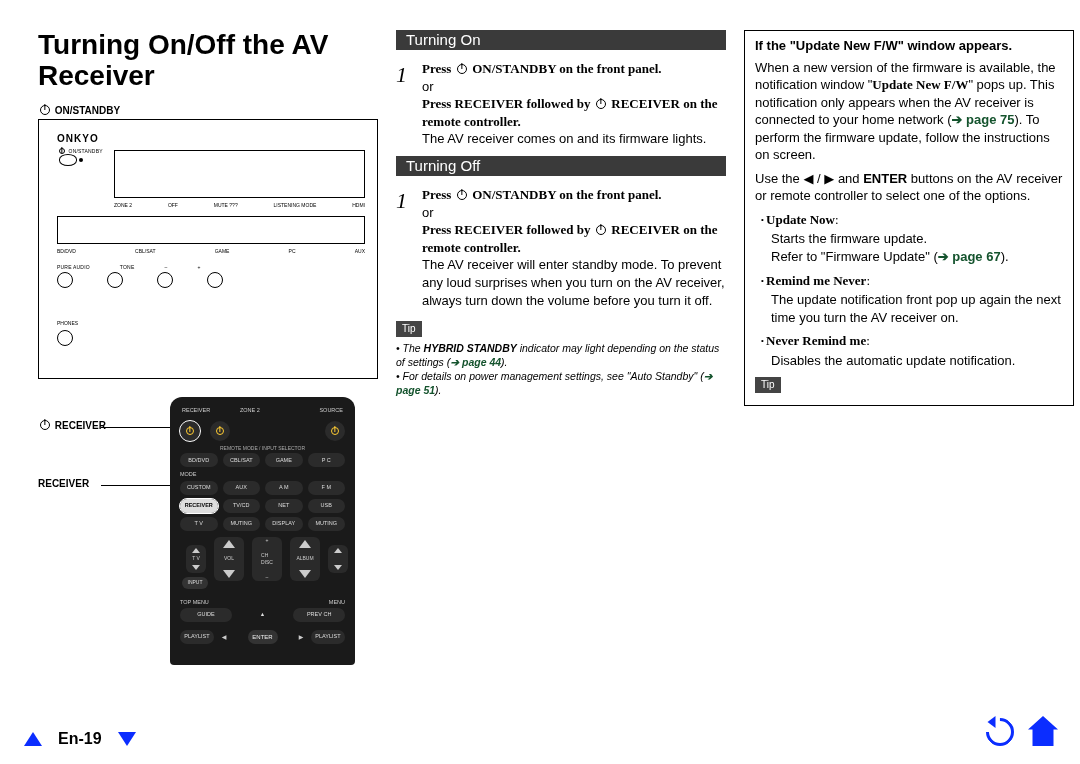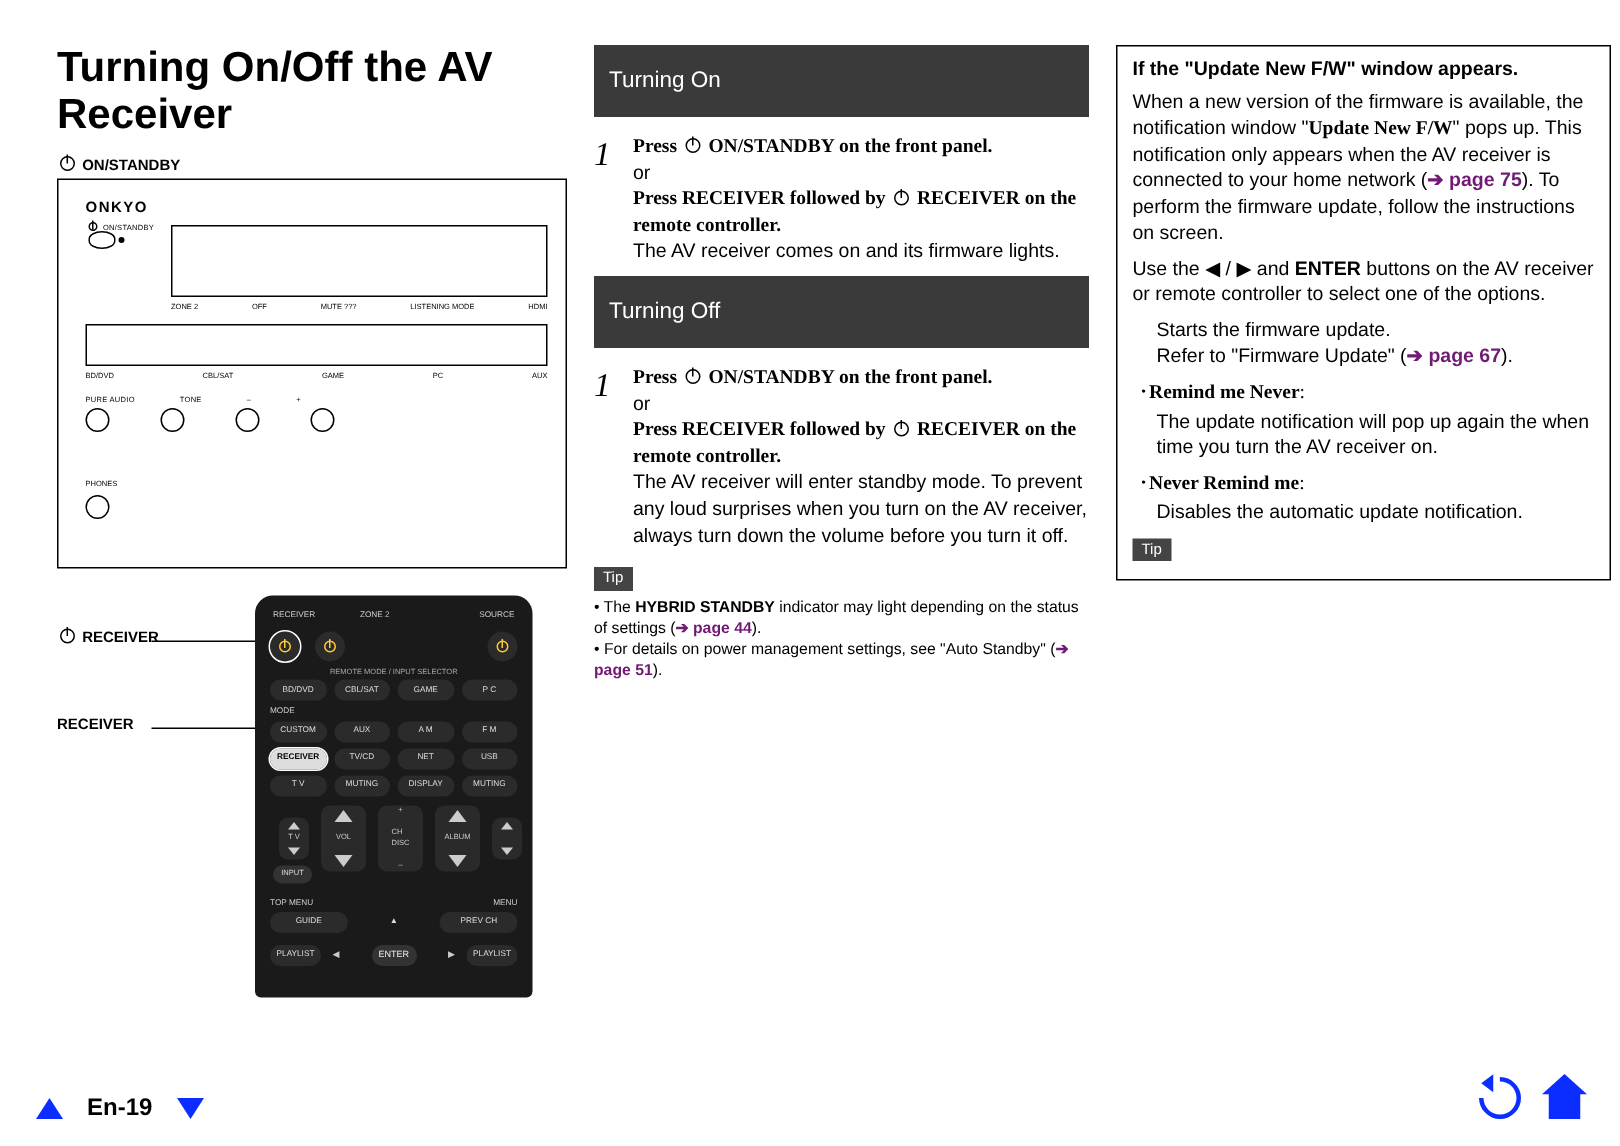--- a/index.html
+++ b/index.html
@@ -156,43 +156,43 @@
     position:absolute; left:2px; top:42px; width:26px; height:12px;
     background:#333;border-radius:6px;display:flex;align-items:center;justify-content:center;
     font-size:5px;color:#ddd;
   }
 
   
   .section-bar {
     background: #3a3a3a;
     color: #fff;
     font-size: 15px;
-    padding: 14px 10px;
+    padding: 0 10px;
     margin-bottom: 10px;
   }
   .step { display: flex; gap: 10px; margin-bottom: 8px; }
   .step .num { font-size: 22px; font-weight: 400; font-style: italic; width: 16px; font-family: "Times New Roman", serif;}
   .step .body { flex: 1; }
   .bold { font-weight: 700; }
   .serif { font-family: "Times New Roman", serif; }
   .pwr-icon {
     display:inline-block; width:10px; height:10px; border:1.3px solid #000; border-radius:50%;
     position:relative; vertical-align:-1px; margin: 0 2px;
   }
   .pwr-icon::after { content:""; position:absolute; left:50%; top:-2px; width:1.3px; height:6px;
     background:#000; transform:translateX(-50%); }
   .pwr-icon-y { border-color:#fc3; }
   .pwr-icon-y::after { background:#fc3; }
 
   .tip-label {
     display:inline-block; background:#444; color:#fff; font-size:10px;
     padding:1px 6px; margin-bottom:4px;
   }
-  .tip-body { font-size: 10.5px; line-height:1.35; }
-  .arrow-link { color:#701a75; font-weight:700; }
+  .tip-body { font-size: 10.5px; line-height:1.35;font-style:italic; }
+  .arrow-link { color:#14532d; font-weight:700; }
 
   
   .fw-box {
     border: 1px solid #000;
     padding: 6px 10px 8px;
     font-size: 13px;
   }
   .fw-box .head { font-weight:700; margin-bottom:4px; }
   .fw-box p { margin-bottom: 6px; }
   .fw-box .opt { padding-left: 14px; text-indent: -8px; margin-bottom: 2px; font-family: "Times New Roman", serif;}
@@ -426,26 +426,27 @@
 
   <div class="col col-right">
     <div class="fw-box">
       <div class="head">If the "Update New F/W" window appears.</div>
       <p>
         <span>When a new version of the firmware is available, the notification window "</span><span class="bold serif">Update New F/W</span><span>" pops up. This notification only appears when the AV receiver is connected to your home network (</span><span class="arrow-link"><span>➔ </span><span>page 75</span></span><span>). To perform the firmware update, follow the instructions on screen.</span>
       </p>
       <p>
         <span>Use the </span>◀ / ▶<span> and </span><span class="bold">ENTER</span><span> buttons on the AV receiver or remote controller to select one of the options.</span>
       </p>
+      <div class="opt"><span class="bull"></span><span class="bold">Update Now</span><span>:</span></div>
       <div class="opt-sub">
         <span>Starts the firmware update.</span><br>
         <span>Refer to "Firmware Update" (</span><span class="arrow-link"><span>➔ </span><span>page 67</span></span><span>).</span>
       </div>
       <div class="opt"><span class="bull"></span><span class="bold">Remind me Never</span><span>:</span></div>
-      <div class="opt-sub">The update notification will pop up again the when time you turn the AV receiver on.</div>
+      <div class="opt-sub">The update notification front pop up again the next time you turn the AV receiver on.</div>
       <div class="opt"><span class="bull"></span><span class="bold">Never Remind me</span><span>:</span></div>
       <div class="opt-sub">Disables the automatic update notification.</div>
 
       <span class="tip-label">Tip</span>
     </div>
   </div>
 </div>
 
 <div class="footer">
   <div class="page-nav">

